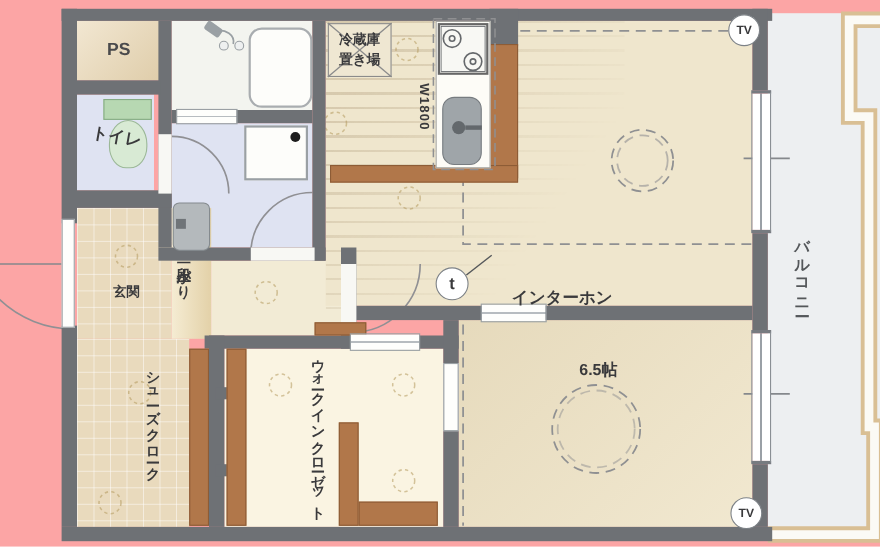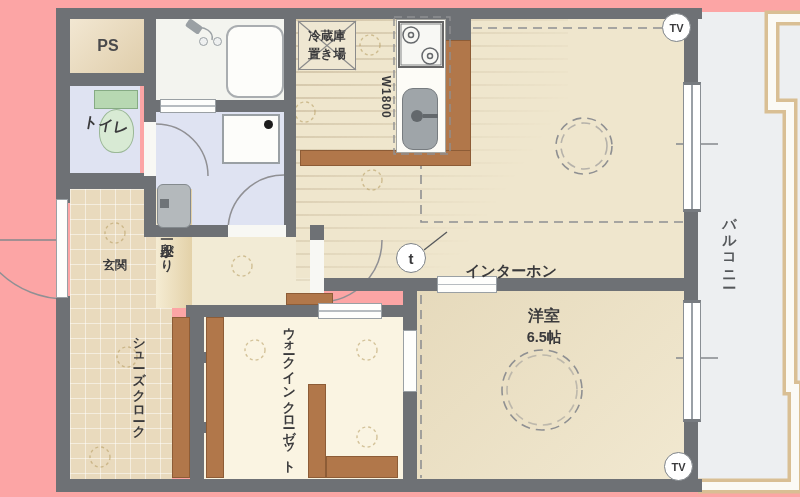--- a/index.html
+++ b/index.html
@@ -184,19 +184,18 @@
   <div class="lbl" style="left:70px;top:36px;width:76px;font-size:16px;color:#4a4a4c;">PS</div>
   <div class="lbl" style="left:70px;top:116px;width:72px;font-size:15px;transform:rotate(10deg);">トイレ</div>
   <div class="lbl" style="left:70px;top:258px;width:90px;font-size:12px;">玄関</div>
   <div class="lbl vert" style="left:131px;top:328px;height:150px;font-size:13px;">シューズクローク</div>
   <div class="lbl vert" style="left:159px;top:232px;height:100px;font-size:13px;letter-spacing:1px;">一段上がり</div>
   <div class="lbl" style="left:298px;top:27px;width:58px;font-size:12.5px;line-height:1.45;">
     <div>冷蔵庫</div>
     <div>置き場</div>
   </div>
   <div class="lbl" style="left:356px;top:90px;width:60px;font-size:12px;transform:rotate(90deg);letter-spacing:1px;">W1800</div>
-  <div class="lbl" style="left:502px;top:306px;width:84px;font-size:16px;">洋室</div>
   <div class="lbl" style="left:502px;top:329px;width:84px;font-size:14.5px;">6.5帖</div>
   <div class="lbl vert" style="left:281px;top:318px;height:160px;font-size:13px;letter-spacing:0;">ウォークインクローゼット</div>
   <div class="lbl vert" style="left:721px;top:208px;height:115px;font-size:14px;color:#54575a;">バルコニー</div>
   <div class="lbl" style="left:447px;top:222px;width:110px;font-size:15px;text-align:right;margin-top:40px;">インターホン</div>
 
 </div>
 
 </body></html>

